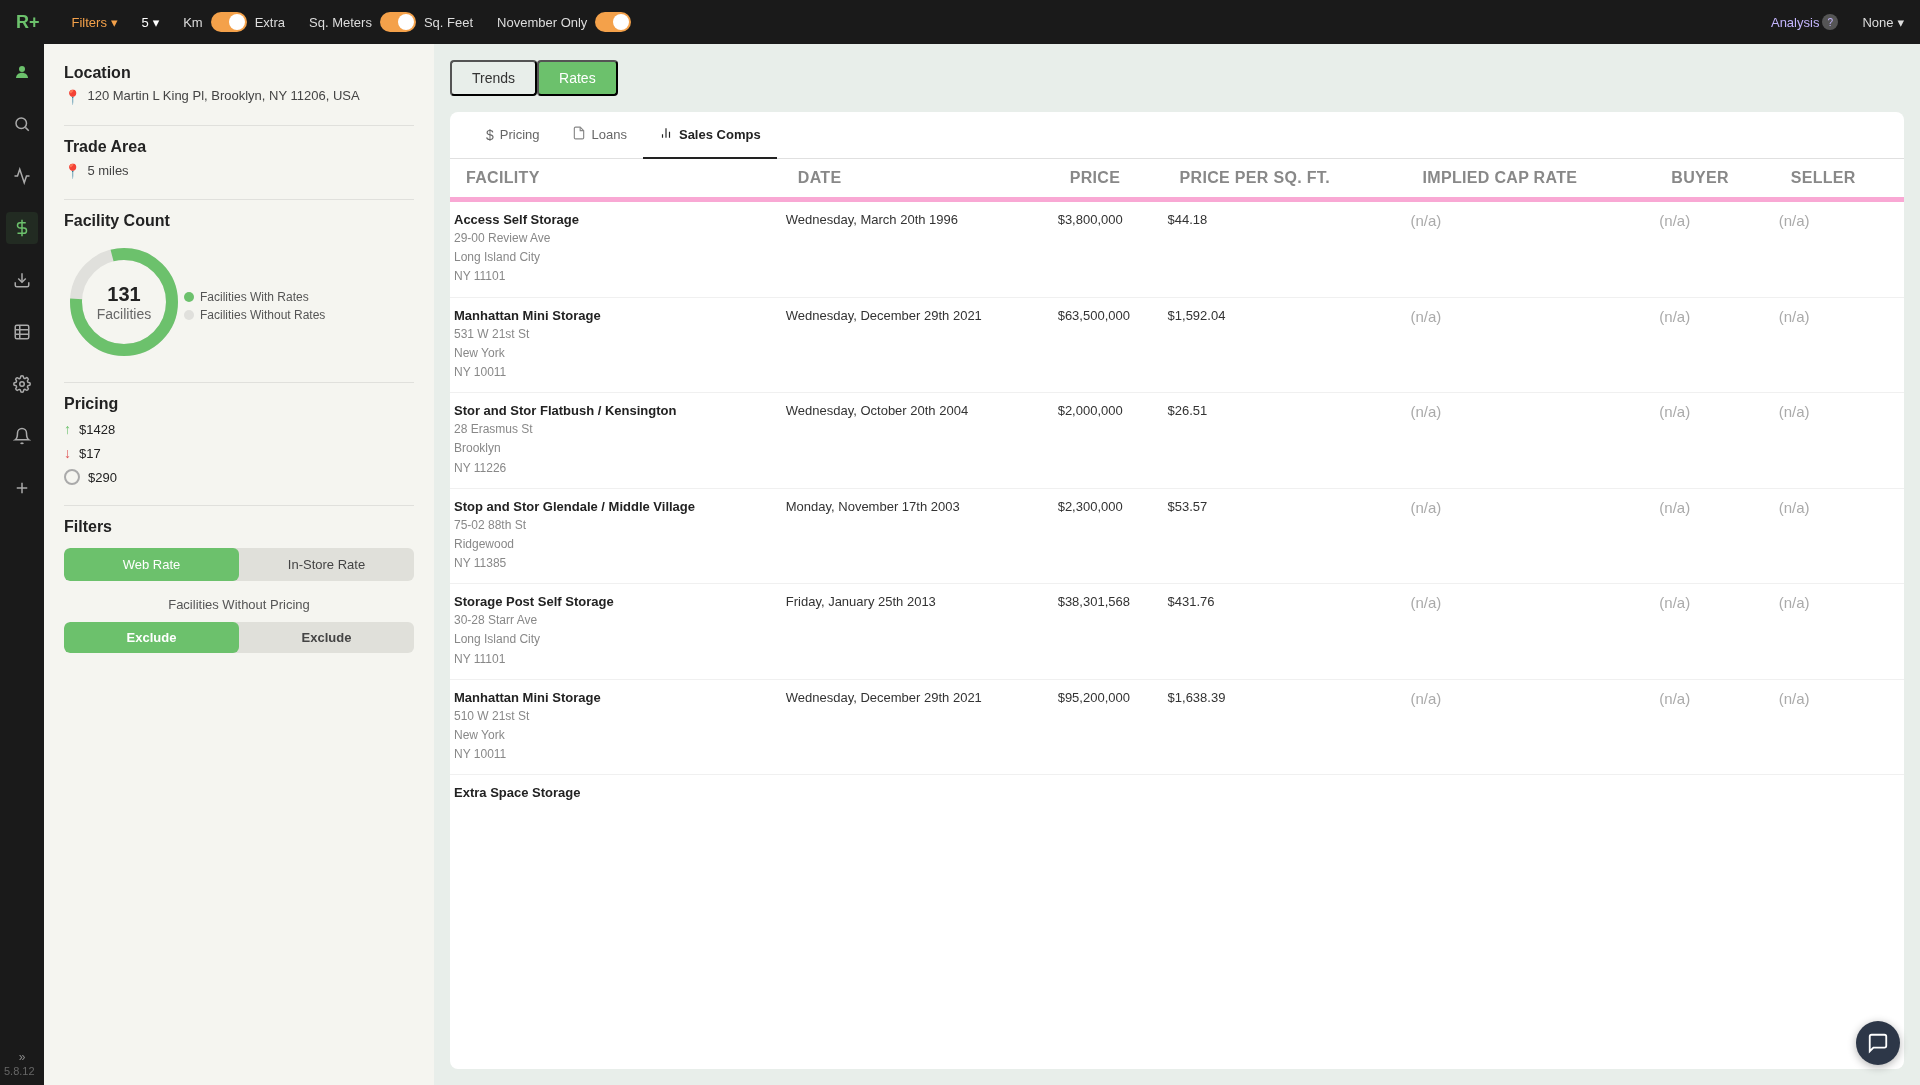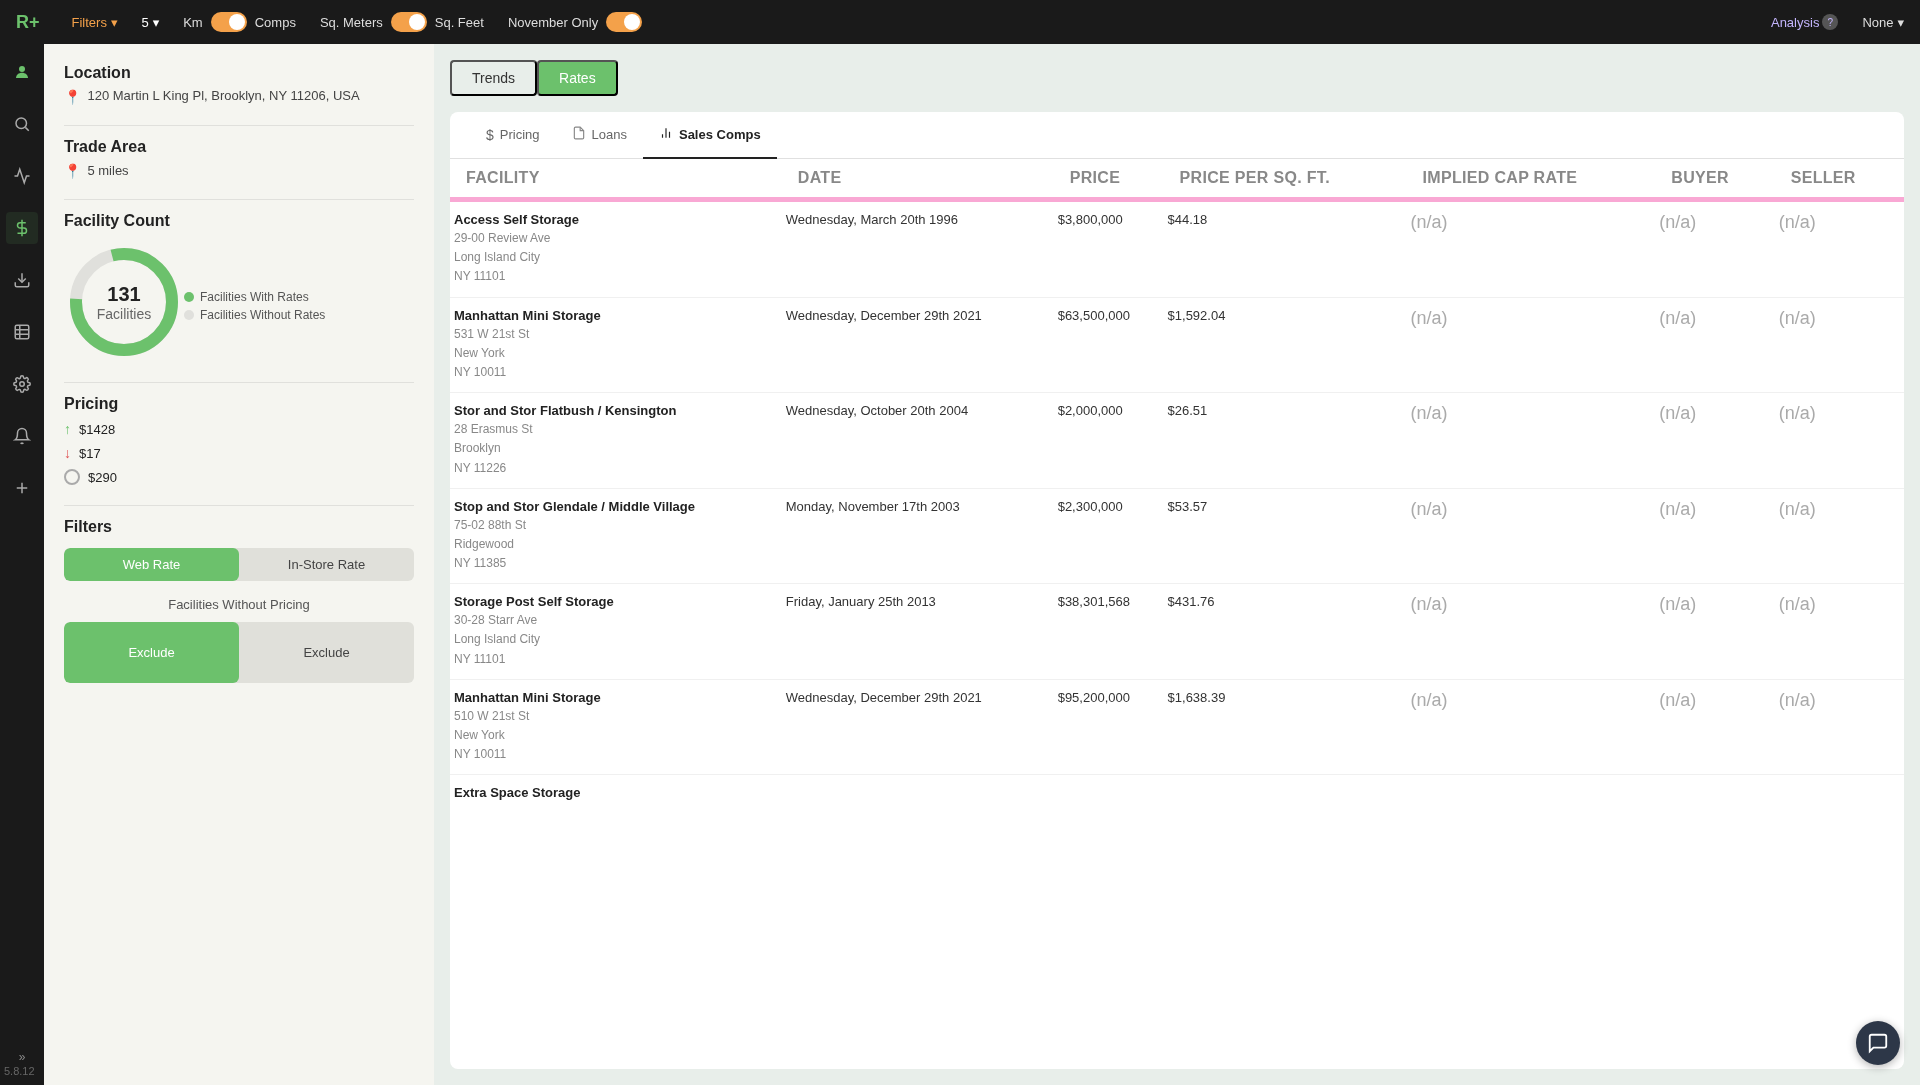--- a/index.html
+++ b/index.html
@@ -213,24 +213,24 @@
       margin-bottom: 10px;
     }
     .exclude-include {
       display: flex;
       background: #e0e0da;
       border-radius: 6px;
       overflow: hidden;
     }
     .ei-btn {
       flex: 1;
-      padding: 23px 0;
+      padding: 8px 0;
       text-align: center;
       font-size: 13px;
-      font-weight: 400;
+      font-weight: 700;
       cursor: pointer;
       border: none;
       background: transparent;
       color: #444;
     }
     .ei-btn.active {
       background: #6cc16c;
       color: #fff;
       border-radius: 6px;
     }
@@ -314,21 +314,21 @@
       top: 0;
       text-transform: uppercase;
       letter-spacing: 0.02em;
     }
     tbody tr { border-bottom: 1px solid #f0f0f0; }
     tbody tr:last-child { border-bottom: none; }
     td { padding: 10px 4px; vertical-align: top; font-size: 13px; color: #333; }
     .facility-name { font-weight: 600; color: #222; font-size: 13px; margin-bottom: 2px; }
     .facility-address { font-size: 12px; color: #888; line-height: 1.6; }
     .price-val { font-size: 13px; }
-    .na-val { color: #aaa; font-size: 18px; }
+    .na-val { color: #aaa; font-size: 15px; }
 
     
     .version { position: fixed; bottom: 8px; left: 4px; font-size: 11px; color: #666; }
 
     
     .chat-btn {
       position: fixed;
       bottom: 20px;
       right: 20px;
       width: 44px;
@@ -357,21 +357,21 @@
   </span>
   <span class="topbar-count">
     <span>5</span>
     <span>▾</span>
   </span>
   <div class="topbar-group">
     <span>Km</span>
     <div class="toggle-switch active">
       <div class="toggle-knob"></div>
     </div>
-    <span>Comps</span>
+    <span>Extra</span>
   </div>
   <div class="topbar-group">
     <span>Sq. Meters</span>
     <div class="toggle-switch active">
       <div class="toggle-knob"></div>
     </div>
     <span>Sq. Feet</span>
   </div>
   <div class="topbar-group">
     <span>November Only</span>

